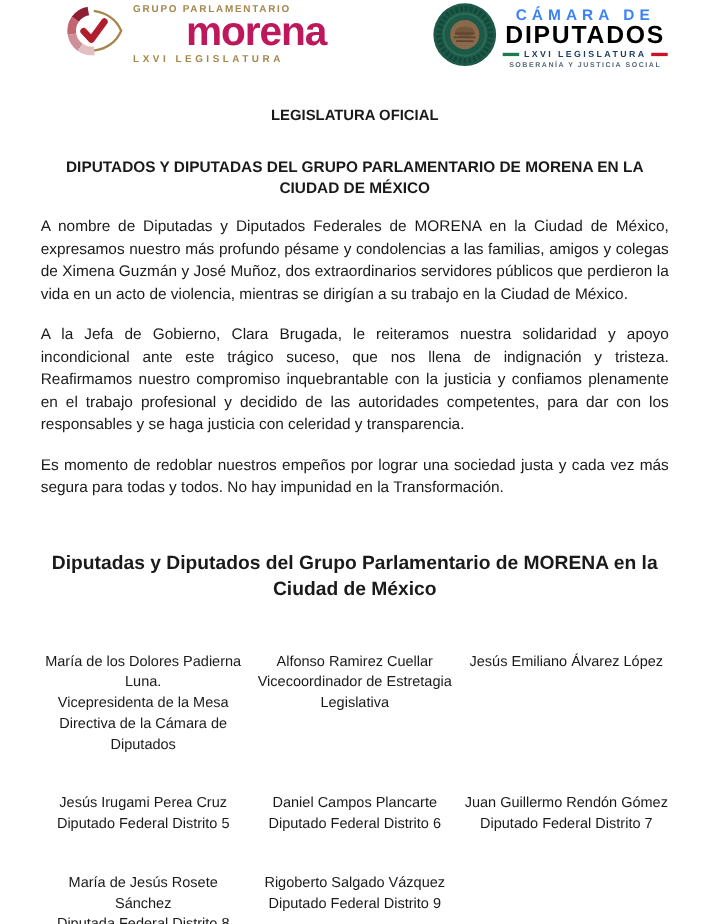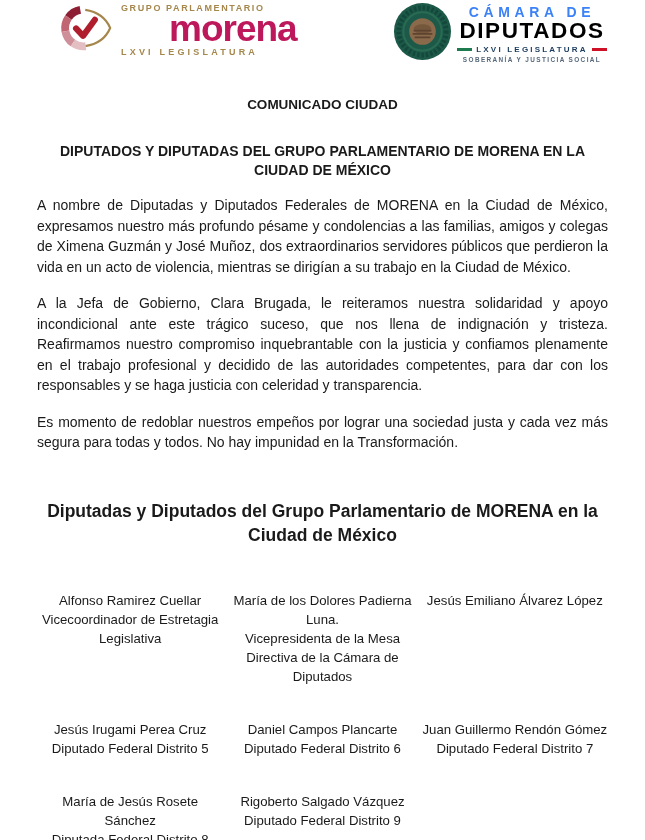--- a/index.html
+++ b/index.html
@@ -155,41 +155,41 @@
           <span class="dash dash-green"></span>
           <span class="leg-text">LXVI LEGISLATURA</span>
           <span class="dash dash-red"></span>
         </div>
         <div class="c-motto">SOBERANÍA Y JUSTICIA SOCIAL</div>
       </div>
     </div>
 
   </header>
 
-  <div class="kicker">COMUNICADO CIUDAD</div>
+  <div class="kicker">LEGISLATURA OFICIAL</div>
 
   <h1 class="headline">DIPUTADOS Y DIPUTADAS DEL GRUPO PARLAMENTARIO DE MORENA EN LA CIUDAD DE MÉXICO</h1>
 
   <p class="body-par">A nombre de Diputadas y Diputados Federales de MORENA en la Ciudad de México, expresamos nuestro más profundo pésame y condolencias a las familias, amigos y colegas de Ximena Guzmán y José Muñoz, dos extraordinarios servidores públicos que perdieron la vida en un acto de violencia, mientras se dirigían a su trabajo en la Ciudad de México.</p>
   <p class="body-par">A la Jefa de Gobierno, Clara Brugada, le reiteramos nuestra solidaridad y apoyo incondicional ante este trágico suceso, que nos llena de indignación y tristeza. Reafirmamos nuestro compromiso inquebrantable con la justicia y confiamos plenamente en el trabajo profesional y decidido de las autoridades competentes, para dar con los responsables y se haga justicia con celeridad y transparencia.</p>
   <p class="body-par">Es momento de redoblar nuestros empeños por lograr una sociedad justa y cada vez más segura para todas y todos. No hay impunidad en la Transformación.</p>
 
   <h2 class="roster-heading">Diputadas y Diputados del Grupo Parlamentario de MORENA en la Ciudad de México</h2>
 
   <div class="roster-grid">
 
     <div class="member">
+      <div class="member-name">María de los Dolores Padierna Luna.</div>
+      <div class="member-title">Vicepresidenta de la Mesa Directiva de la Cámara de Diputados</div>
+    </div>
+    <div class="member">
       <div class="member-name">Alfonso Ramirez Cuellar</div>
       <div class="member-title">Vicecoordinador de Estretagia Legislativa</div>
     </div>
     <div class="member">
-      <div class="member-name">María de los Dolores Padierna Luna.</div>
-      <div class="member-title">Vicepresidenta de la Mesa Directiva de la Cámara de Diputados</div>
-    </div>
-    <div class="member">
       <div class="member-name">Jesús Emiliano Álvarez López</div>
     </div>
     <div class="member">
       <div class="member-name">Jesús Irugami Perea Cruz</div>
       <div class="member-title">Diputado Federal Distrito 5</div>
     </div>
     <div class="member">
       <div class="member-name">Daniel Campos Plancarte</div>
       <div class="member-title">Diputado Federal Distrito 6</div>
     </div>

